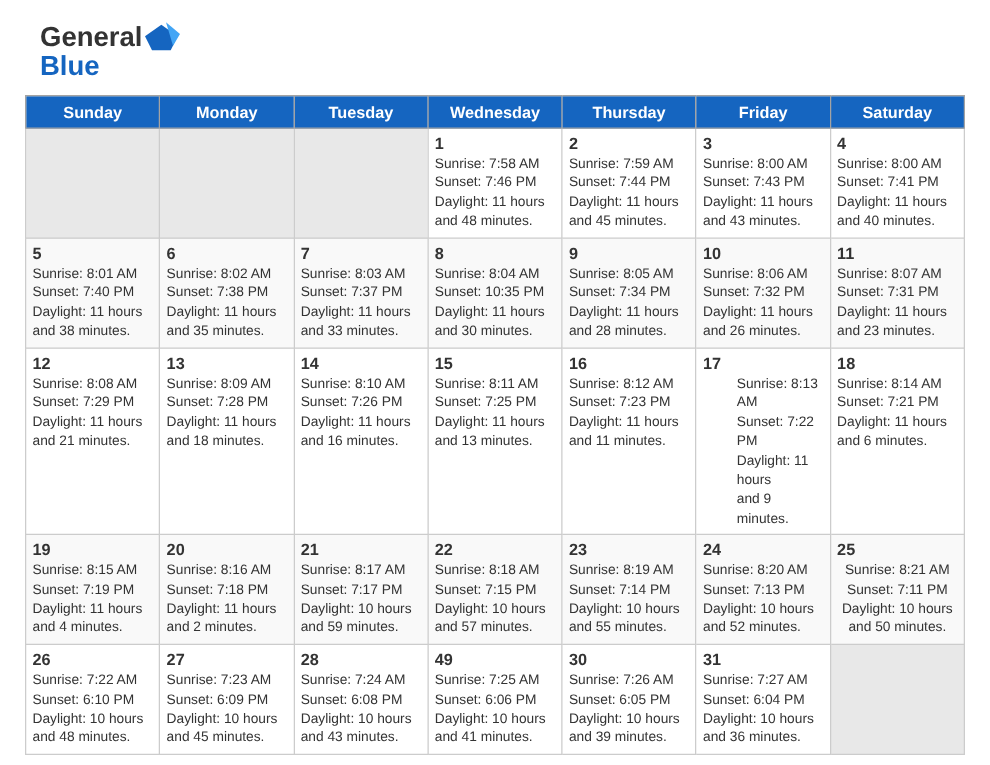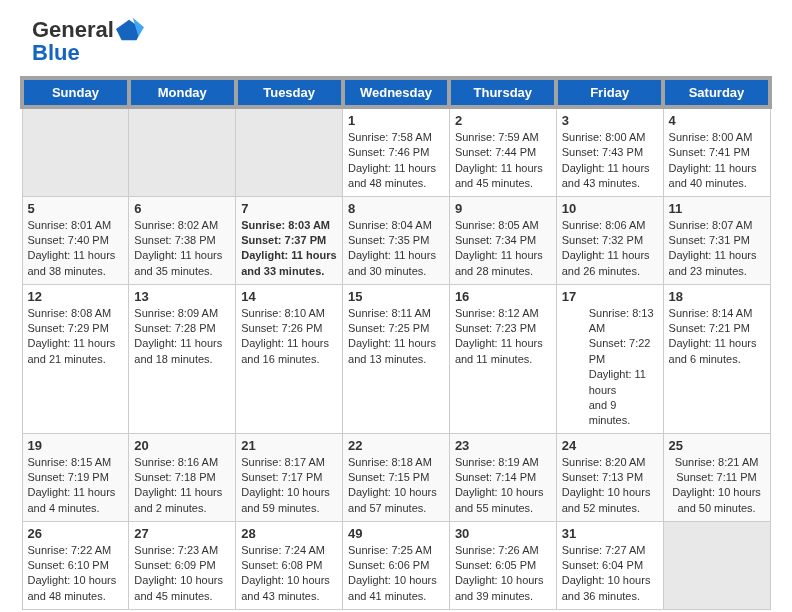--- a/index.html
+++ b/index.html
@@ -52,21 +52,21 @@
       width: 100%;
       table-layout: fixed;
     }
     .calendar th {
       background-color: #1565c0;
       color: #fff;
       text-align: center;
       font-size: 13px;
       font-weight: bold;
       padding: 5px 2px;
-      border: 4px solid #a3a3a3;
+      border: 1px solid #a3a3a3;
     }
     .calendar td {
       vertical-align: top;
       border: 1px solid #ccc;
       padding: 4px 5px;
       font-size: 9.5px;
       color: #333;
       background: #fff;
       height: 88px;
     }
@@ -172,29 +172,29 @@
           </td>
           <td>
             <span class="day-number">6</span>
             <div class="day-info" style="white-space: pre-line;">Sunrise: 8:02 AM
 Sunset: 7:38 PM
 Daylight: 11 hours
 and 35 minutes.</div>
           </td>
           <td>
             <span class="day-number">7</span>
-            <div class="day-info" style="white-space: pre-line; font-weight: bold;">Sunrise: 8:03 AM
+            <div class="day-info" style="white-space: pre-line;">Sunrise: 8:03 AM
 Sunset: 7:37 PM
 Daylight: 11 hours
 and 33 minutes.</div>
           </td>
           <td>
             <span class="day-number">8</span>
             <div class="day-info" style="white-space: pre-line;">Sunrise: 8:04 AM
-Sunset: 7:35 PM
+Sunset: 10:35 PM
 Daylight: 11 hours
 and 30 minutes.</div>
           </td>
           <td>
             <span class="day-number">9</span>
             <div class="day-info" style="white-space: pre-line;">Sunrise: 8:05 AM
 Sunset: 7:34 PM
 Daylight: 11 hours
 and 28 minutes.</div>
           </td>

